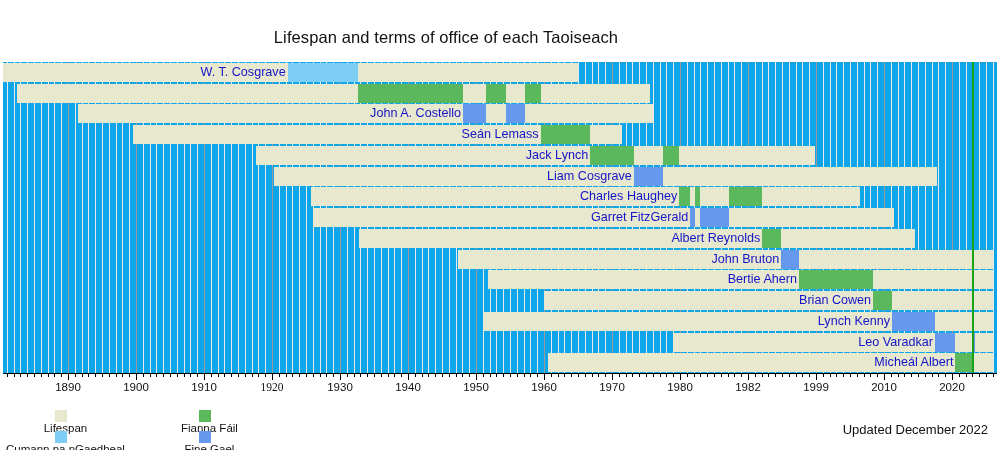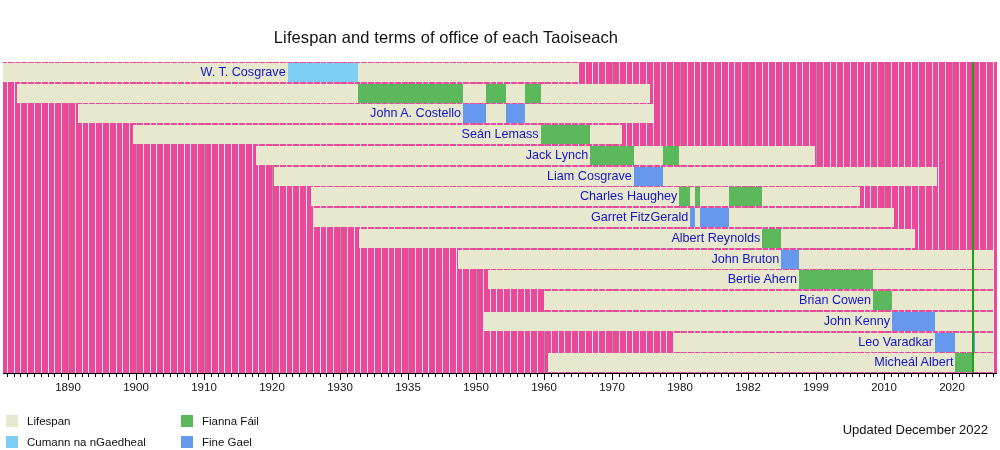--- a/index.html
+++ b/index.html
@@ -19,21 +19,21 @@
     font-size: 16.5px;
     color: #111111;
     letter-spacing: 0.1px;
   }
 
   
   #plot {
     position: absolute;
     left: 3px; top: 62px;
     width: 994px; height: 311px;
-    background: #ec4899;
+    background: #0ea5e9;
   }
   #gridlayer { position: absolute; inset: 0; pointer-events: none; }
   .vgrid-minor {
     position: absolute; top: 0; bottom: 0; width: 1px;
     background: #e9e9e9;
   }
   .vgrid-major {
     position: absolute; top: 0; bottom: 0; width: 1px;
     background: #9a9a9a;
   }
@@ -89,21 +89,21 @@
   
   #legend {
     position: absolute;
     left: 6px; top: 410px;
     width: 420px;
   }
   .legend-col { position: absolute; top: 0; }
   .legend-item {
     position: relative;
     height: 21px;
-    display: flex; align-items: center;
+    display: flex; align-items: center; flex-direction: column;
   }
   .legend-swatch {
     width: 12px; height: 12px; margin-right: 9px; flex: 0 0 auto;
   }
   .legend-text { font-size: 11.5px; color: #111; white-space: nowrap; }
 
   #updated {
     position: absolute;
     right: 12px; top: 422px;
     font-size: 13px; color: #111;
@@ -329,21 +329,21 @@
           <div class="rowlabel" style="right: 198px;">Bertie Ahern</div>
         </div>
         <div class="row" style="top: 228.067px; height: 20.7333px;">
           <div class="lifespan" style="left: 541px; width: 448.8px;"></div>
           <div class="term ff" style="left: 870.12px; width: 19.04px;"></div>
           <div class="rowlabel" style="right: 123.88px;">Brian Cowen</div>
         </div>
         <div class="row" style="top: 248.8px; height: 20.7333px;">
           <div class="lifespan" style="left: 481.16px; width: 508.64px;"></div>
           <div class="term fg" style="left: 889.16px; width: 42.84px;"></div>
-          <div class="rowlabel" style="right: 104.84px;">John Kenny</div>
+          <div class="rowlabel" style="right: 104.84px;">Lynch Kenny</div>
         </div>
         <div class="row" style="top: 269.533px; height: 20.7333px;">
           <div class="lifespan" style="left: 670.2px; width: 319.6px;"></div>
           <div class="term fg" style="left: 932px; width: 20.4px;"></div>
           <div class="term fg" style="left: 968.72px; width: 3.4px;"></div>
           <div class="rowlabel" style="right: 62px;">Leo Varadkar</div>
         </div>
         <div class="row" style="top: 290.267px; height: 20.7333px;">
           <div class="lifespan" style="left: 545.08px; width: 444.72px;"></div>
           <div class="term ff" style="left: 952.4px; width: 16.32px;"></div>
@@ -497,23 +497,23 @@
       <div class="tick-major" style="left: 949px;"></div>
       <div class="tick-minor" style="left: 955.8px;"></div>
       <div class="tick-minor" style="left: 962.6px;"></div>
       <div class="tick-minor" style="left: 969.4px;"></div>
       <div class="tick-minor" style="left: 976.2px;"></div>
       <div class="tick-minor" style="left: 983px;"></div>
       <div class="tick-minor" style="left: 989.8px;"></div>
       <div class="tick-label" style="left: 65px;">1890</div>
       <div class="tick-label" style="left: 133px;">1900</div>
       <div class="tick-label" style="left: 201px;">1910</div>
-      <div class="tick-label" style="left: 269px;">1920</div>
+      <div class="tick-label" style="left: 269px; font-family: Liberation Serif, serif;">1920</div>
       <div class="tick-label" style="left: 337px;">1930</div>
-      <div class="tick-label" style="left: 405px;">1935</div>
+      <div class="tick-label" style="left: 405px;">1940</div>
       <div class="tick-label" style="left: 473px;">1950</div>
       <div class="tick-label" style="left: 541px;">1960</div>
       <div class="tick-label" style="left: 609px;">1970</div>
       <div class="tick-label" style="left: 677px;">1980</div>
       <div class="tick-label" style="left: 745px;">1982</div>
       <div class="tick-label" style="left: 813px;">1999</div>
       <div class="tick-label" style="left: 881px;">2010</div>
       <div class="tick-label" style="left: 949px;">2020</div>
     </div>
 

